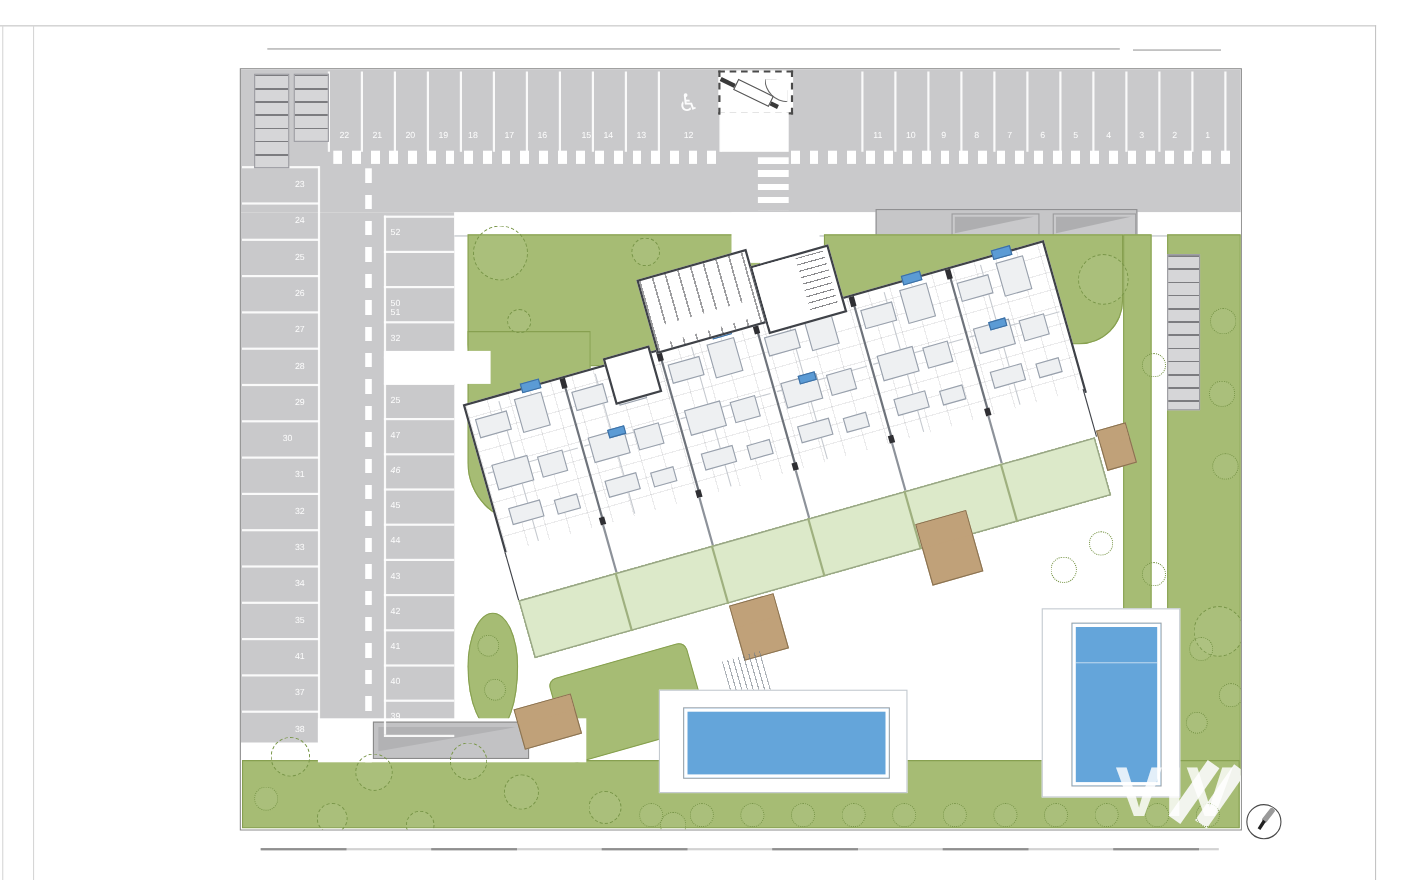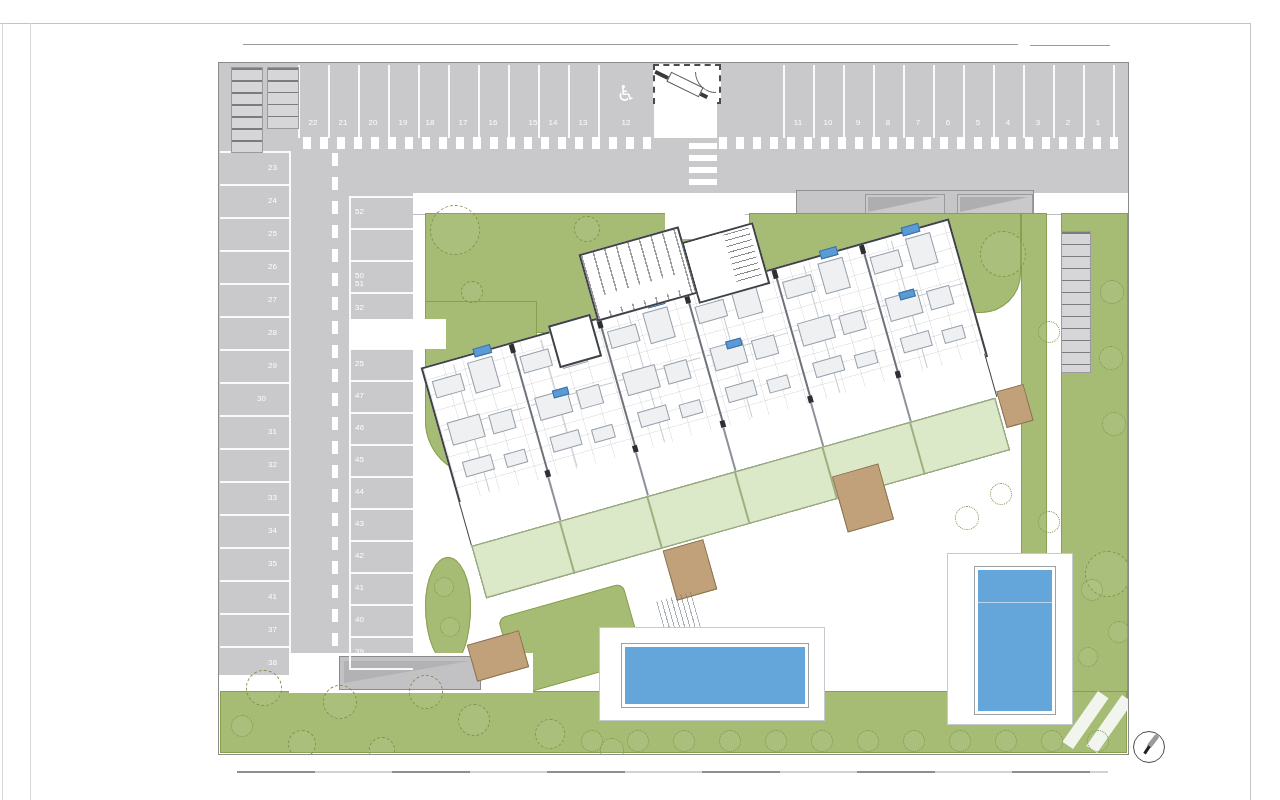--- a/index.html
+++ b/index.html
@@ -340,20 +340,21 @@
       <div class="abs" style="left: 546px; top: 667px; width: 20px; height: 20px; border-radius: 50%; border: 1.5px dotted rgb(122, 151, 74); background: rgba(255, 255, 255, 0.05);"></div>
       <div class="abs" style="left: 592px; top: 667px; width: 20px; height: 20px; border-radius: 50%; border: 1.5px dotted rgb(122, 151, 74); background: rgba(255, 255, 255, 0.05);"></div>
       <div class="abs" style="left: 638px; top: 667px; width: 20px; height: 20px; border-radius: 50%; border: 1.5px dotted rgb(122, 151, 74); background: rgba(255, 255, 255, 0.05);"></div>
       <div class="abs" style="left: 684px; top: 667px; width: 20px; height: 20px; border-radius: 50%; border: 1.5px dotted rgb(122, 151, 74); background: rgba(255, 255, 255, 0.05);"></div>
       <div class="abs" style="left: 730px; top: 667px; width: 20px; height: 20px; border-radius: 50%; border: 1.5px dotted rgb(122, 151, 74); background: rgba(255, 255, 255, 0.05);"></div>
       <div class="abs" style="left: 776px; top: 667px; width: 20px; height: 20px; border-radius: 50%; border: 1.5px dotted rgb(122, 151, 74); background: rgba(255, 255, 255, 0.05);"></div>
       <div class="abs" style="left: 822px; top: 667px; width: 20px; height: 20px; border-radius: 50%; border: 1.5px dotted rgb(122, 151, 74); background: rgba(255, 255, 255, 0.05);"></div>
       <div class="abs" style="left: 868px; top: 667px; width: 20px; height: 20px; border-radius: 50%; border: 1.5px dotted rgb(122, 151, 74); background: rgba(255, 255, 255, 0.05);"></div>
     </div>
 
+  <div class="abs wm" style="left:1014px;top:688px;z-index:60;">VIV</div>
 
   <div class="abs" style="left:1133px;top:731px;width:30px;height:30px;border:1.5px solid #4a4a4a;border-radius:50%;background:#fff;z-index:70;">
     <div style="position:absolute;left:12px;top:0px;width:5px;height:15px;background:#9a9a9a;transform:rotate(38deg);transform-origin:50% 100%;border-radius:2px;"></div>
     <div style="position:absolute;left:13.5px;top:14px;width:2.5px;height:9px;background:#222;transform:rotate(33deg);transform-origin:50% 0%;"></div>
   </div>
 
   <div class="abs" style="left:237px;top:771px;width:871px;height:2px;background:#d2d2d2;" id="scalebar">
       <div class="abs" style="left: 0px; top: 0px; width: 78px; height: 2px; background: rgb(143, 143, 143);"></div>
       <div class="abs" style="left: 155px; top: 0px; width: 78px; height: 2px; background: rgb(143, 143, 143);"></div>
       <div class="abs" style="left: 310px; top: 0px; width: 78px; height: 2px; background: rgb(143, 143, 143);"></div>

